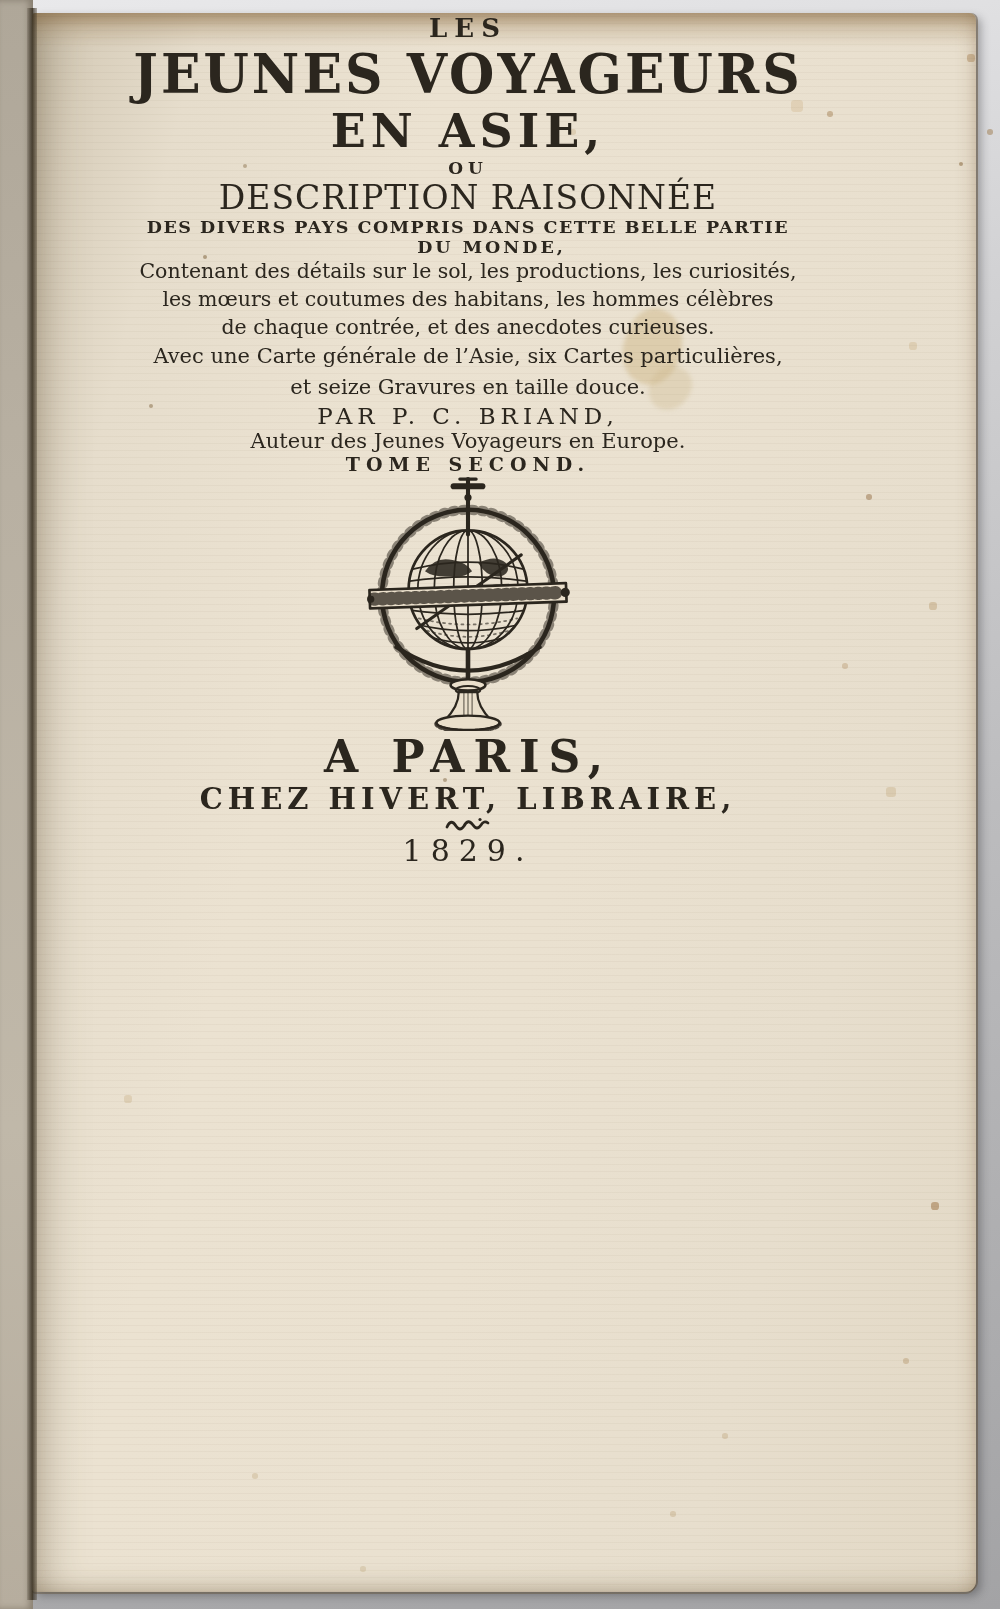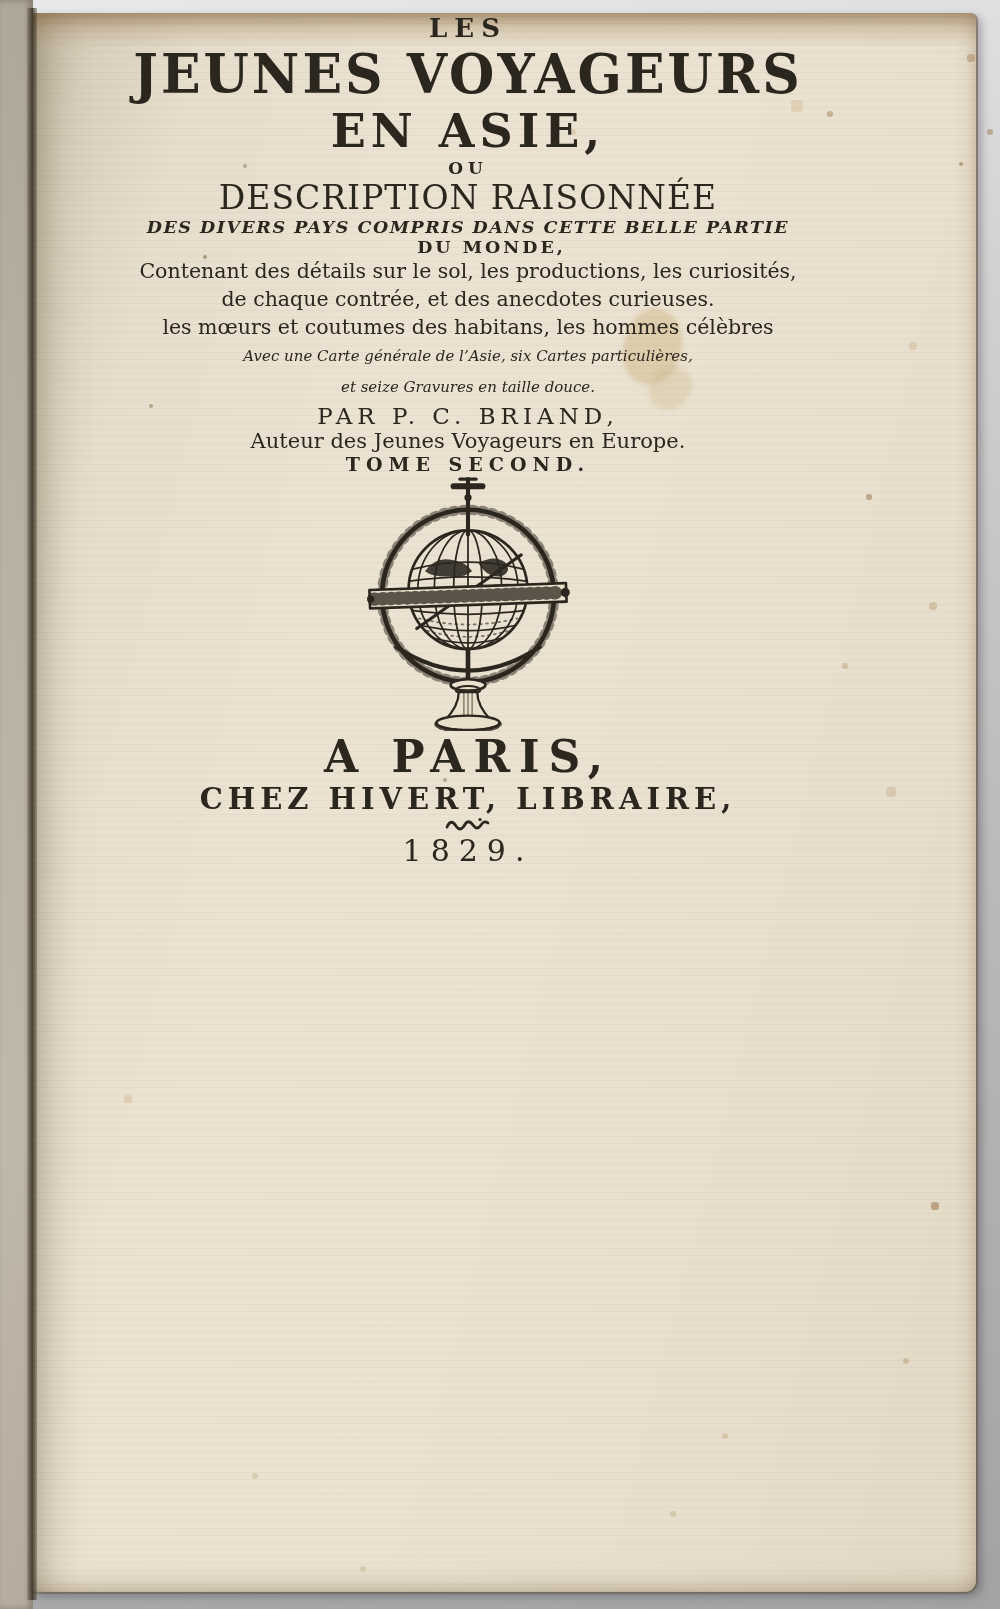--- a/index.html
+++ b/index.html
@@ -95,24 +95,24 @@
   .content{
     position:absolute;left:0;right:60px;top:13px;bottom:0;
     color:#2b261e;text-align:center;
   }
   .content > div{margin:0 auto;}
   .series-word{margin-top:132px;font-size:26px;font-weight:bold;letter-spacing:7px;}
   .main-title{margin-top:16px;font-size:52px;font-weight:bold;letter-spacing:3px;transform:scaleY(1.05);}
   .region-title{margin-top:22px;font-size:46px;font-weight:bold;letter-spacing:5px;}
   .conjunction{margin-top:15px;font-size:17px;font-weight:bold;letter-spacing:5px;}
   .subtitle{margin-top:19px;font-size:33px;font-weight:normal;letter-spacing:1px;}
-  .subtitle2{margin-top:17px;font-size:17.5px;font-weight:bold;letter-spacing:1.5px;font-style:italic;}
+  .subtitle2{margin-top:17px;font-size:17.5px;font-weight:bold;letter-spacing:1.5px;}
   .subtitle3{margin-top:11px;font-size:17.5px;font-weight:bold;letter-spacing:3px;padding-left:47px;}
   .contents-note{margin-top:12px;font-size:20.5px;line-height:28px;}
-  .illus-note{margin-top:9px;font-size:15px;line-height:31px;font-style:italic;}
+  .illus-note{margin-top:9px;font-size:21px;line-height:31px;}
   .byline{margin-top:11px;font-size:23px;letter-spacing:5px;}
   .byline-note{margin-top:3px;font-size:21px;}
   .volume{margin-top:29px;font-size:19px;font-weight:bold;letter-spacing:6px;}
   .vignette-wrap{margin-top:21px;height:256px;}
   .imprint-place{margin-top:27px;font-size:44px;font-weight:bold;letter-spacing:9px;}
   .imprint-publisher{margin-top:19px;font-size:29px;font-weight:bold;letter-spacing:5px;}
   .imprint-address{margin-top:14px;font-size:17px;font-weight:bold;letter-spacing:3px;}
   .ornament-wrap{margin-top:9px;height:17px;}
   .imprint-year{margin-top:11px;font-size:30px;letter-spacing:9px;}
 </style>
@@ -136,22 +136,22 @@
     <div class="series-word">LES</div>
     <div class="main-title">JEUNES VOYAGEURS</div>
     <div class="region-title">EN ASIE,</div>
     <div class="conjunction">OU</div>
     <div class="subtitle">DESCRIPTION RAISONNÉE</div>
     <div class="subtitle2">DES DIVERS PAYS COMPRIS DANS CETTE BELLE PARTIE</div>
     <div class="subtitle3">DU MONDE,</div>
 
     <div class="contents-note">
       <div>Contenant des détails sur le sol, les productions, les curiosités,</div>
+      <div>les mœurs et coutumes des habitans, les hommes célèbres</div>
       <div>de chaque contrée, et des anecdotes curieuses.</div>
-      <div>les mœurs et coutumes des habitans, les hommes célèbres</div>
     </div>
 
     <div class="illus-note">
       <div>Avec une Carte générale de l’Asie, six Cartes particulières,</div>
       <div>et seize Gravures en taille douce.</div>
     </div>
 
     <div class="byline">PAR P. C. BRIAND,</div>
     <div class="byline-note">Auteur des Jeunes Voyageurs en Europe.</div>
     <div class="volume">TOME SECOND.</div>

